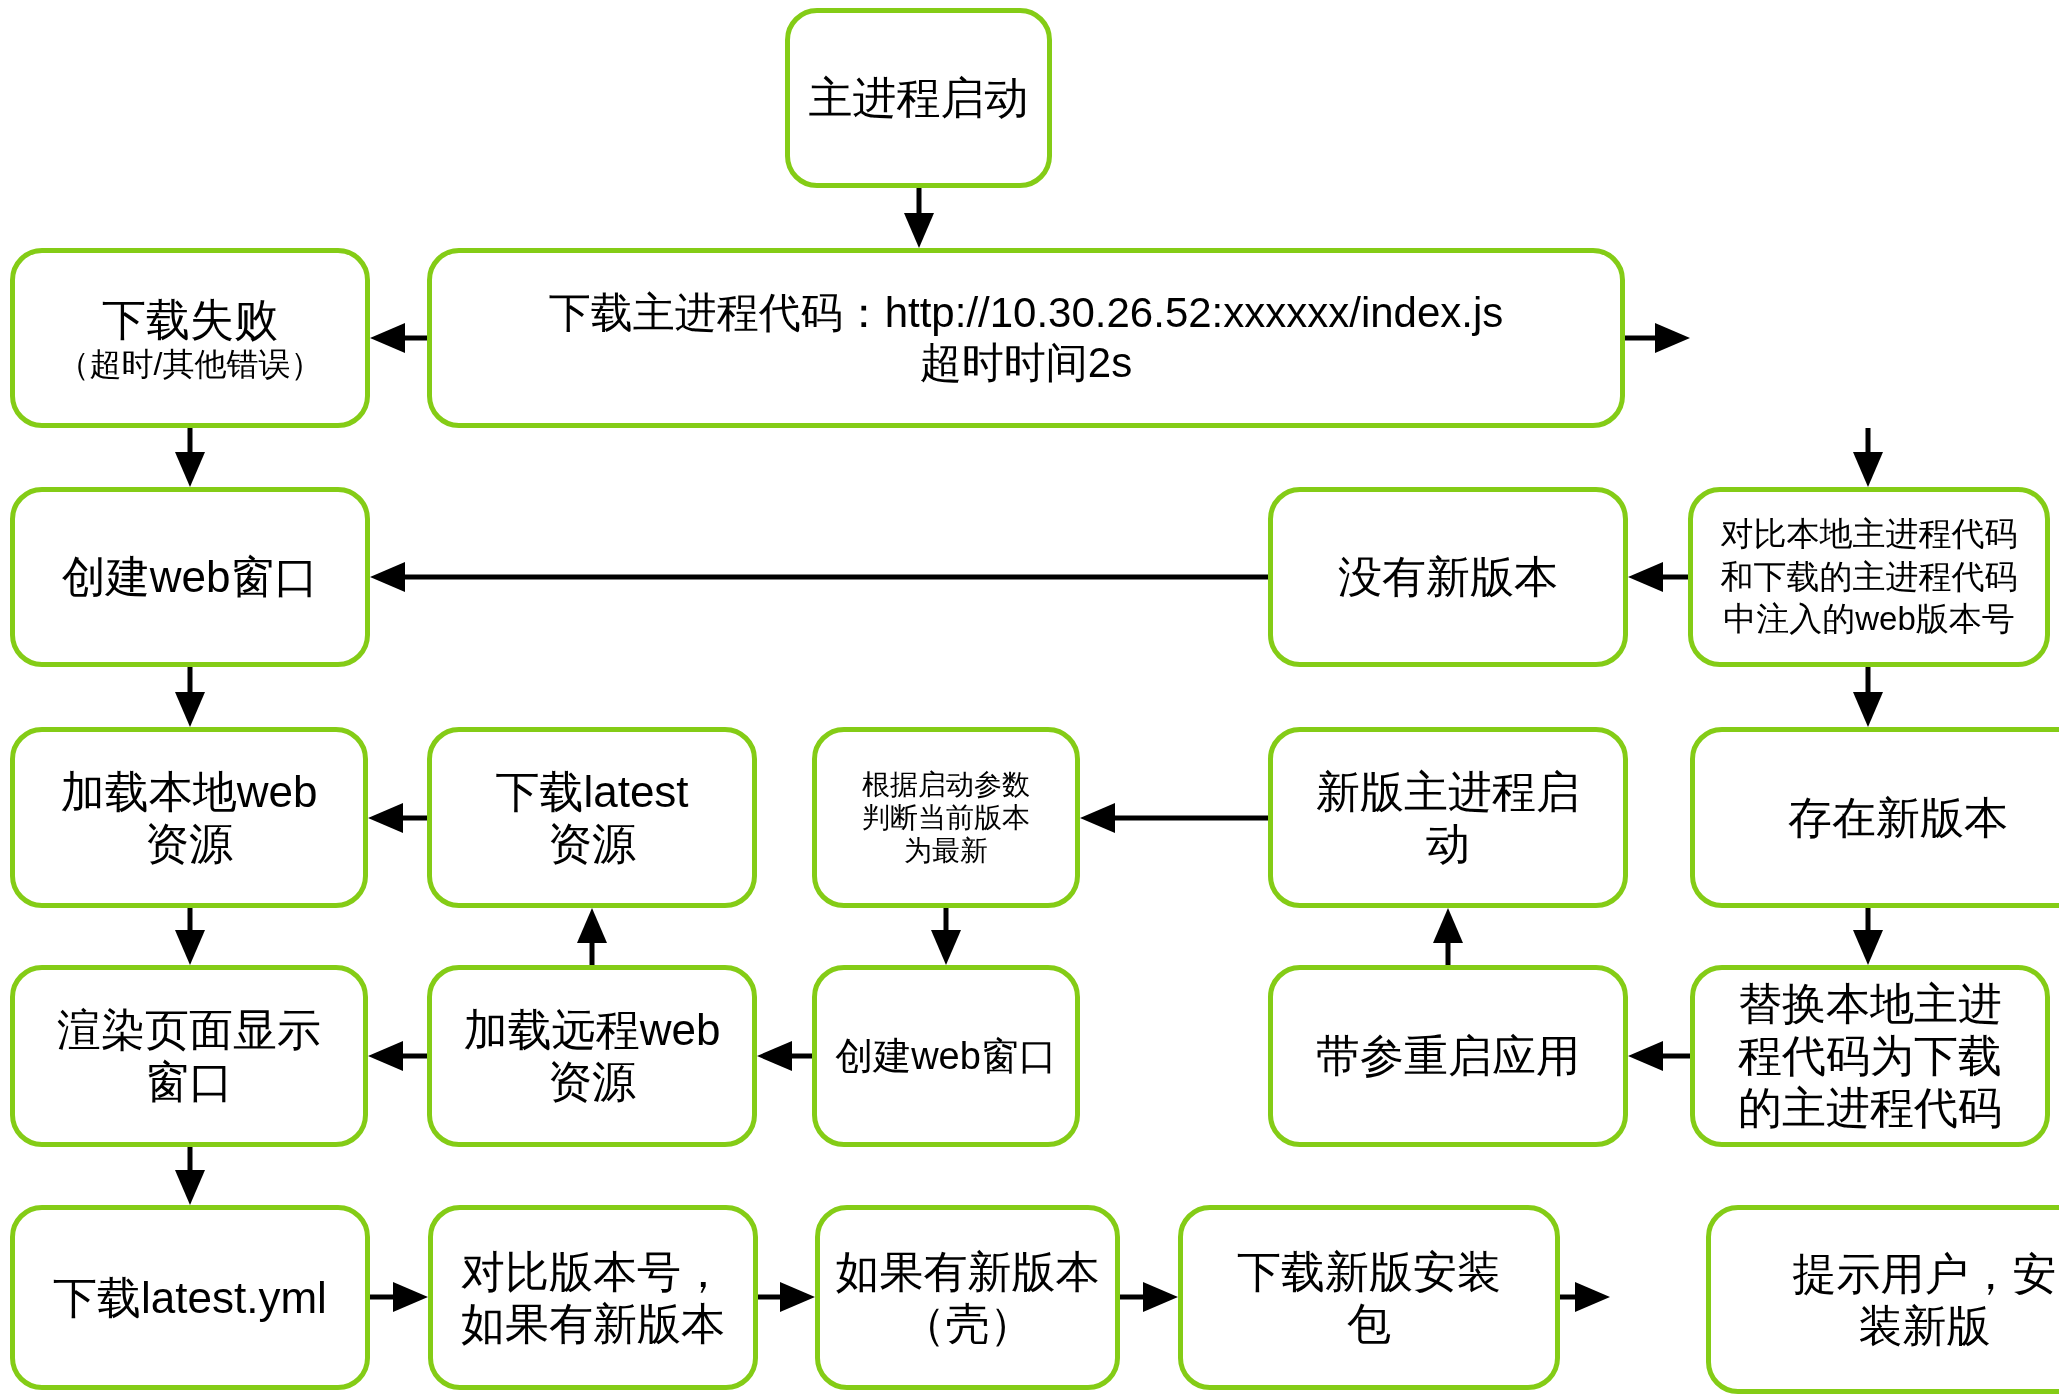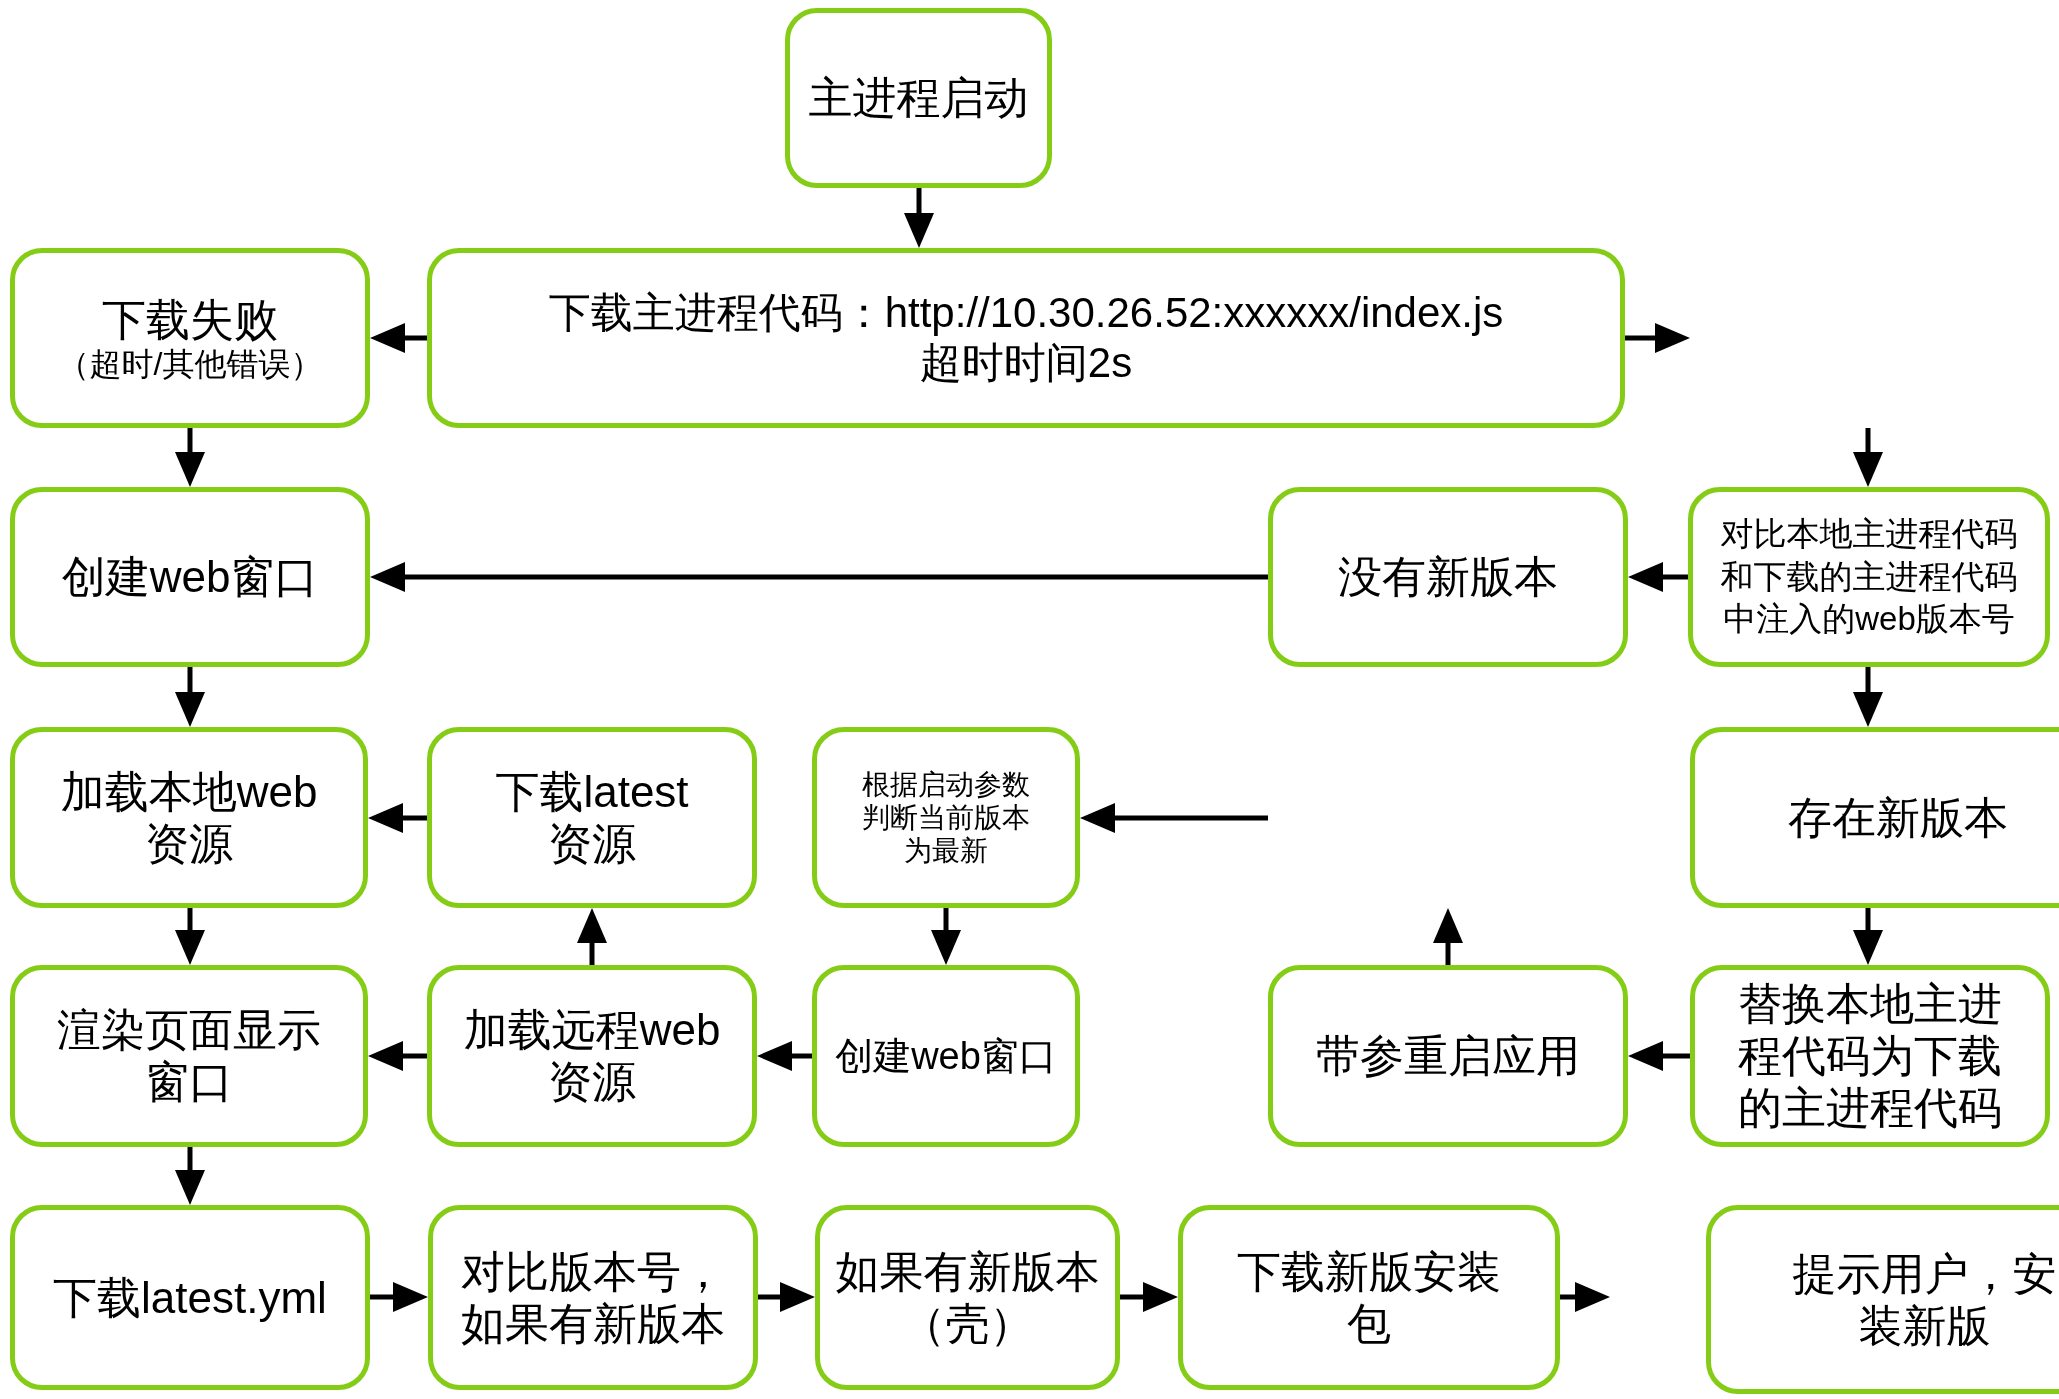--- a/index.html
+++ b/index.html
@@ -178,20 +178,24 @@
       <span class="txt">下载latest
 资源</span>
     </div>
 
   <div class="node n-judge">
       <span class="txt">根据启动参数
 判断当前版本
 为最新</span>
     </div>
 
+  <div class="node n-new-main">
+      <span class="txt">新版主进程启
+动</span>
+    </div>
 
   <div class="node n-exists">
       <span class="txt">存在新版本</span>
     </div>
 
   <div class="node n-render">
       <span class="txt">渲染页面显示
 窗口</span>
     </div>
 

